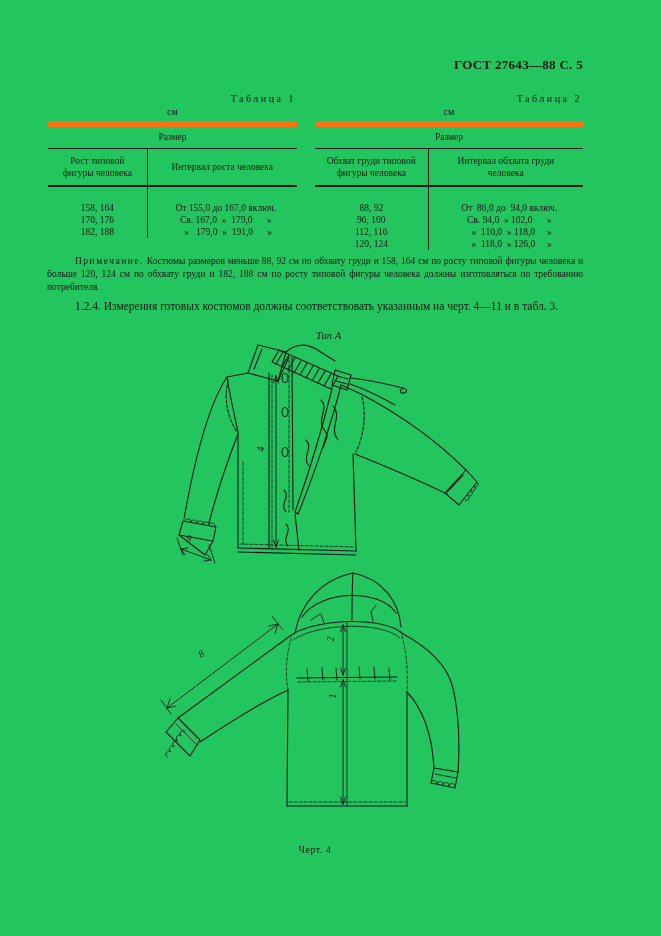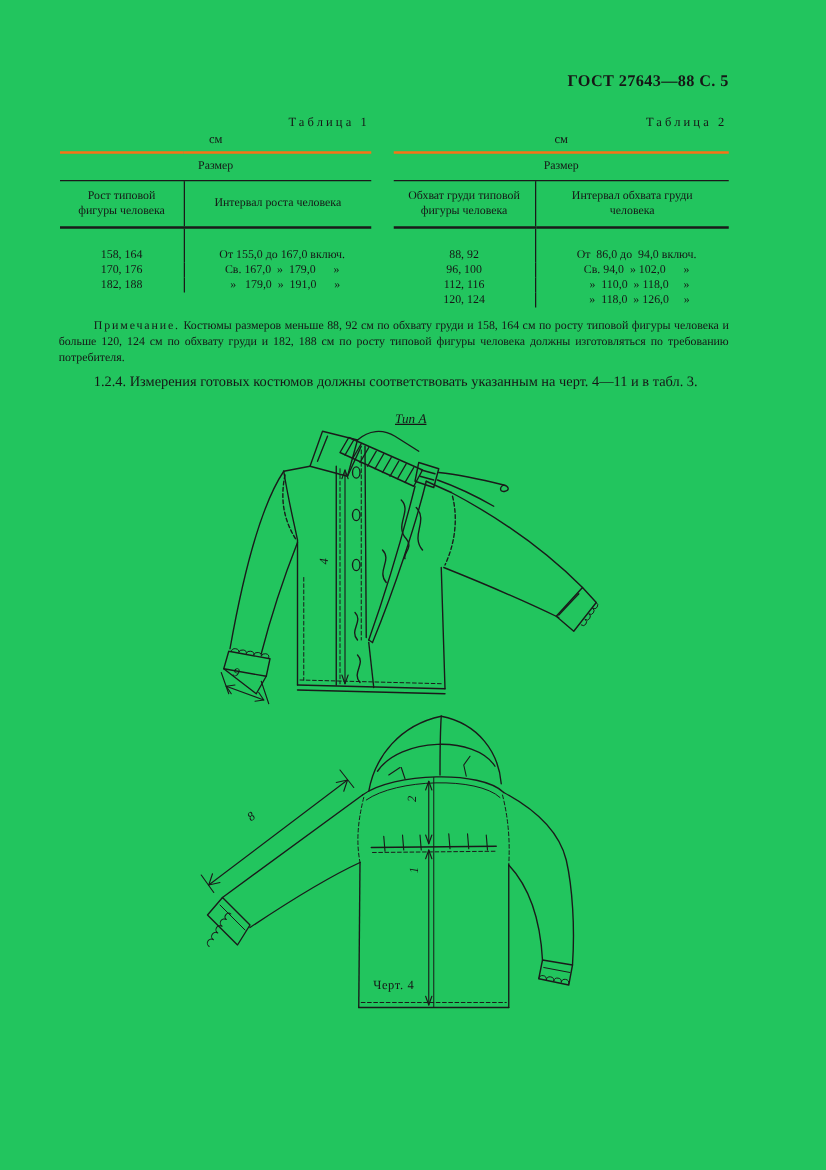--- a/index.html
+++ b/index.html
@@ -8,38 +8,38 @@
     font-family:"Liberation Serif", serif; color:#161616; overflow:hidden;
     margin:0 auto;
   }
   .gost-header { position:absolute; top:57px; left:380px; width:203px;
     text-align:right; font-weight:bold; font-size:13px; letter-spacing:0.3px; }
 
   .tbl-wrap { position:absolute; top:93px; }
   .tbl-caption { text-align:right; font-size:10px; letter-spacing:2.5px; padding-right:1px; height:13px; }
   .tbl-units { text-align:center; font-size:10px; height:13px; }
   table.gost { width:100%; border-collapse:collapse; margin-top:2px;
-    border-top:2px solid #f97316; font-size:9.5px; table-layout:fixed; }
+    border-top:6px solid #f97316; font-size:9.5px; table-layout:fixed; }
   table.gost td { padding:0; }
   table.gost tr.group td { border-bottom:1px solid #1a1a1a; text-align:center; padding:5px 0 6px; }
   table.gost tr.heads td { border-bottom:2.5px solid #1a1a1a; text-align:center;
     vertical-align:middle; white-space:pre-line; height:36px; line-height:1.3; }
   table.gost td.c2 { border-left:1px solid #1a1a1a; }
   table.gost tr.data td { text-align:center; line-height:12px; height:12px; }
   table.gost tr.data.first td { padding-top:15px; }
   table.gost tr.data td.c2 { text-align:center; padding-left:7px; white-space:pre; }
 
   .note { position:absolute; left:47px; top:255px; width:536px; font-size:9.5px;
     line-height:13px; text-align:justify; text-indent:28px; }
   .note-label { letter-spacing:1.5px; }
   .para { position:absolute; left:47px; top:299px; width:536px; font-size:11.5px;
     line-height:14px; text-align:justify; text-indent:28px; }
 
-  .fig-type-label { position:absolute; left:316px; top:330px; font-style:italic; font-size:10.5px;text-decoration:underline; }
-  .fig-caption { position:absolute; left:275px; top:783px; width:80px; text-align:center;
+  .fig-type-label { position:absolute; left:316px; top:330px; font-style:italic; font-size:10.5px; }
+  .fig-caption { position:absolute; left:275px; top:844px; width:80px; text-align:center;
     font-size:10px; letter-spacing:0.5px; }
   .dim { position:absolute; font-style:italic; font-size:10px; line-height:10px; }
   .dim.r90 { transform:rotate(-90deg); }
   .front-svg { position:absolute; left:175px; top:342px; }
   .back-svg  { position:absolute; left:150px; top:570px; }
 </style>
 </head>
 <body>
 
 <div class="page">

